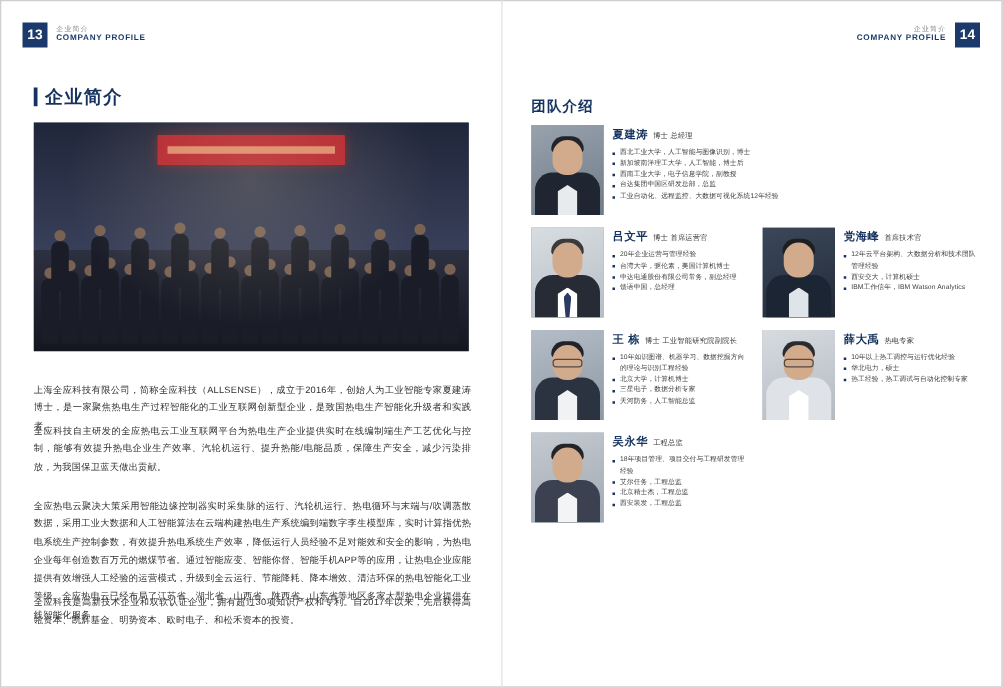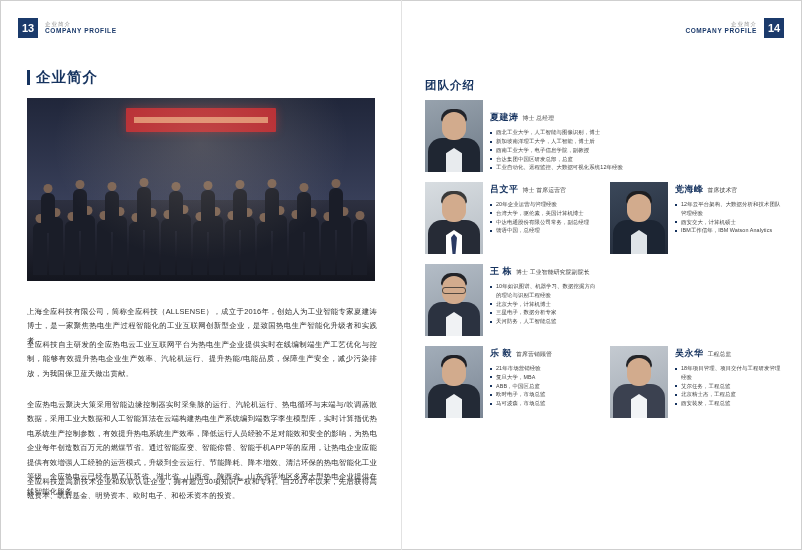--- a/index.html
+++ b/index.html
@@ -191,21 +191,21 @@
   .row {
     display: flex;
     gap: 14px;
     margin-bottom: 10px;
   }
   .member {
     display: flex;
     gap: 7px;
     width: 171px;
   }
-  .member.wide { width: 356px; align-items: flex-end; }
+  .member.wide { width: 356px; }
   .portrait {
     width: 58px; height: 72px;
     flex: 0 0 58px;
     position: relative;
     overflow: hidden;
     background: #9aa3ad;
   }
   .pt-bg { position: absolute; inset: 0; }
   .pt-head {
     position: absolute;
@@ -468,45 +468,44 @@
             </div>
             <ul class="mbullets">
               <li>10年如识图谱、机器学习、数据挖掘方向的理论与识别工程经验</li>
               <li>北京大学，计算机博士</li>
               <li>三星电子，数据分析专家</li>
               <li>天河防务，人工智能总监</li>
             </ul>
           </div>
         </div>
 
-      </div>
-
-      <div class="row">
         <div class="member">
           <div class="portrait">
-            <div class="pt-bg" style="background:linear-gradient(160deg,#a2adb9,#7b8694)"></div>
-            <div class="pt-body" style="background:#232a36"></div>
-            <div class="pt-shirt" style="background:#eef1f3"></div>
-            <div class="pt-hair" style="background:#1f2026"></div>
+            <div class="pt-bg" style="background:linear-gradient(160deg,#d6dbe0,#b4bac1)"></div>
+            <div class="pt-body" style="background:#dfe3e7"></div>
+            <div class="pt-shirt" style="background:#ffffff"></div>
+            <div class="pt-hair" style="background:#2a2b30"></div>
             <div class="pt-head"></div>
+            <div class="pt-glasses"></div>
           </div>
           <div class="minfo">
             <div class="mname-line">
-              <span class="mname">乐 毅</span>
-              <span class="mrole">首席营销顾管</span>
+              <span class="mname">薛大禹</span>
+              <span class="mrole">热电专家</span>
             </div>
             <ul class="mbullets">
-              <li>21年市场营销经验</li>
-              <li>复旦大学，MBA</li>
-              <li>ABB，中国区总监</li>
-              <li>欧时电子，市场总监</li>
-              <li>马可波森，市场总监</li>
+              <li>10年以上热工调控与运行优化经验</li>
+              <li>华北电力，硕士</li>
+              <li>热工经验，热工调试与自动化控制专家</li>
             </ul>
           </div>
         </div>
+      </div>
+
+      <div class="row">
 
         <div class="member">
           <div class="portrait">
             <div class="pt-bg" style="background:linear-gradient(160deg,#c4cad1,#a0a8b1)"></div>
             <div class="pt-body" style="background:#3b4150"></div>
             <div class="pt-shirt" style="background:#f2f4f6"></div>
             <div class="pt-hair" style="background:#232428"></div>
             <div class="pt-head"></div>
           </div>
           <div class="minfo">

